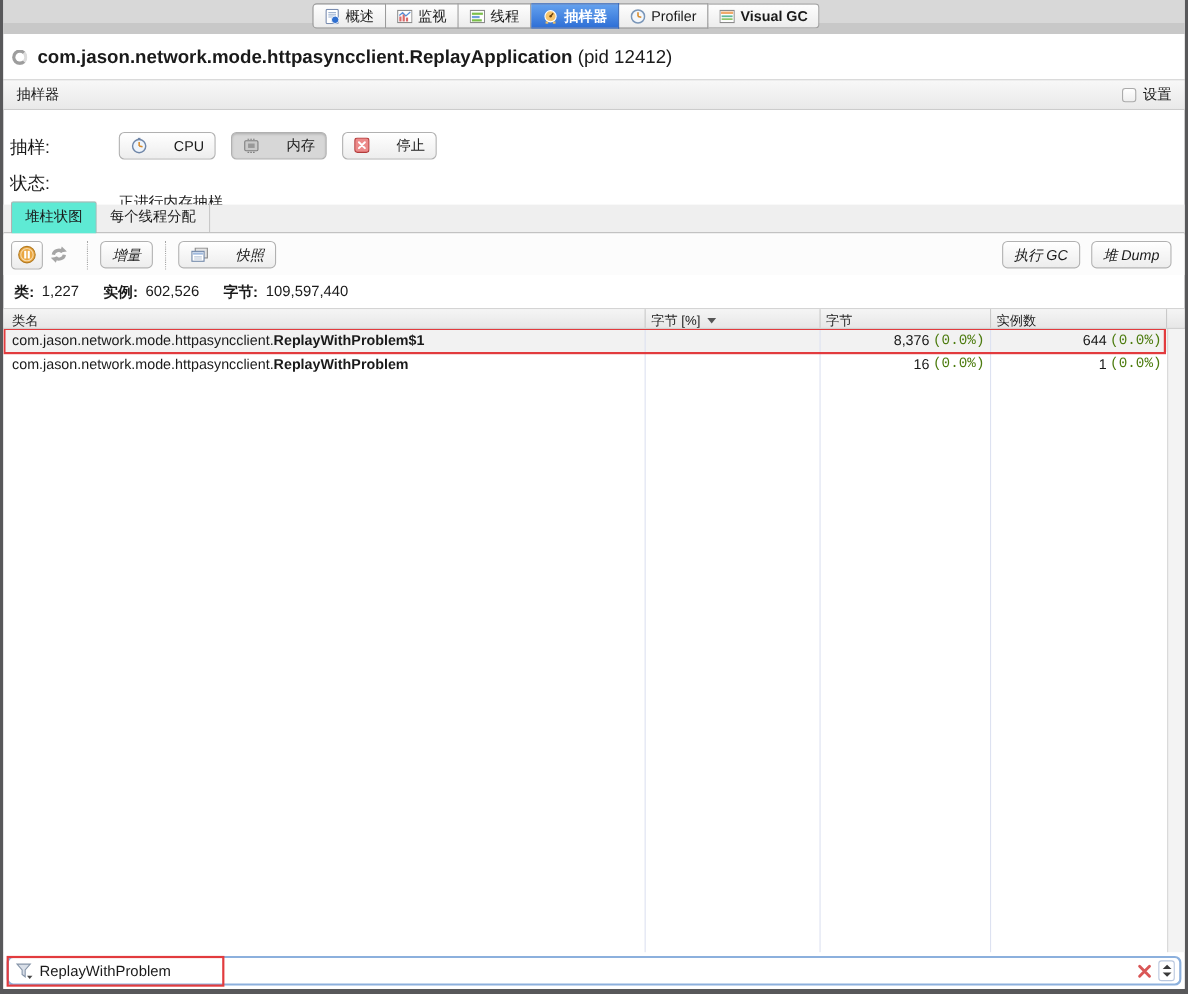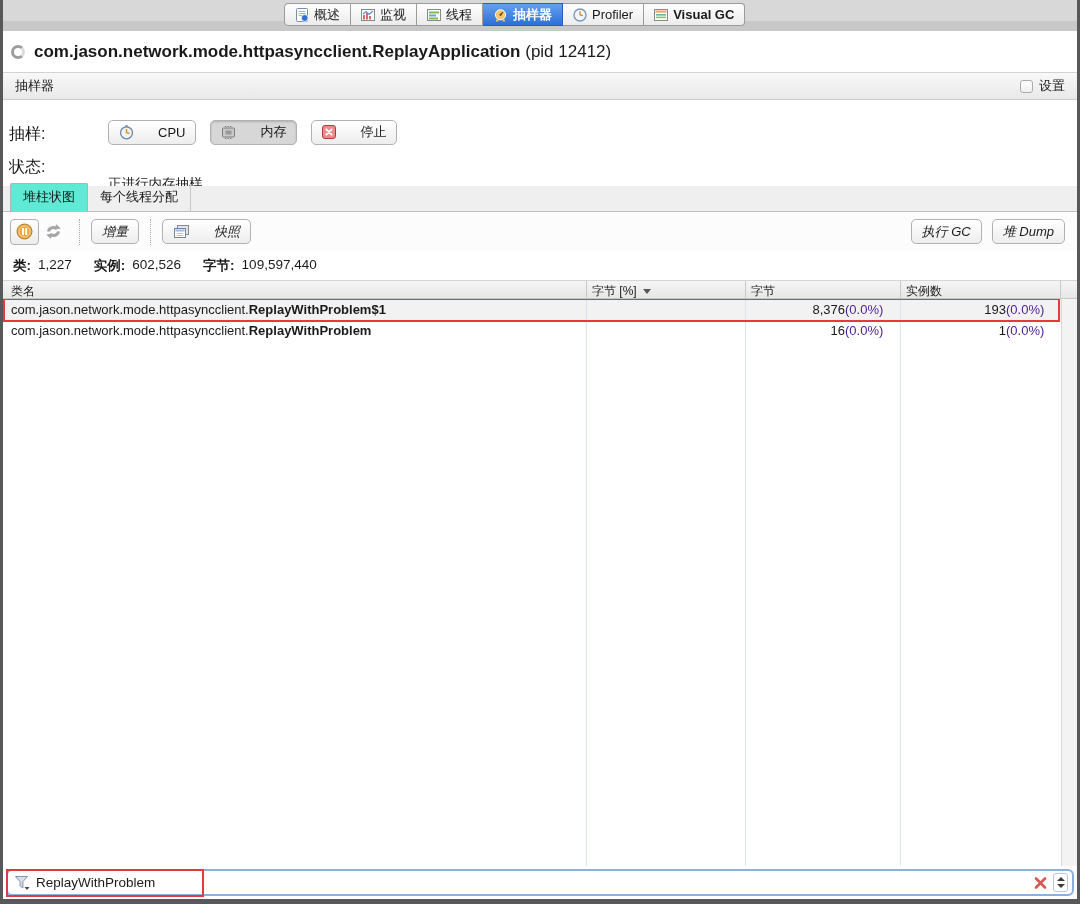--- a/index.html
+++ b/index.html
@@ -76,21 +76,21 @@
   .vline { position:absolute; top:0; bottom:0; width:1px; background:#dde2f1; }
   .gutter { position:absolute; top:0; bottom:0; right:0; width:16px; background:#f3f3f3; border-left:1px solid #d8d8d8; }
   .trow { display:flex; height:21px; align-items:center; font-size:13px; }
   .trow.striped { background:#f2f2f2; }
   .cell-name { width:583px; padding-left:8px; white-space:nowrap; overflow:hidden; }
   .cell-name b { font-weight:bold; }
   .cell-num { display:flex; justify-content:flex-end; align-items:center; padding-right:5px; }
   .cell-bpct { width:159px; }
   .cell-bytes { width:155px; }
   .cell-inst { width:161px; }
-  .pct { color:#4c1d95; width:50px; text-align:left; }
+  .pct { color:#4d7c0f; width:50px; text-align:right;font-family:Liberation Mono, monospace; }
   .annot { position:absolute; border:2px solid #e23b3e; z-index:6; pointer-events:none; }
   .annot-row { left:0; top:-1px; width:1057px; height:24px; }
   
   .filter-bar { position:absolute; left:0; right:0; bottom:0; height:33px; background:#fff;
     display:flex; align-items:center; padding:0 3px; }
   .filter-field { flex:1; height:27px; border:2px solid #8cb0dd; border-radius:6px; background:#fff;
     display:flex; align-items:center; gap:5px; padding:0 4px 0 6px; }
   .filter-field input { flex:1; border:none; outline:none; font-size:13.5px; font-family:inherit; color:#1a1a1a; background:transparent; }
   .stepper { width:15px; height:19px; border:1px solid #b9c7de; border-radius:3px; background:#fff;
     display:flex; flex-direction:column; align-items:center; justify-content:center; gap:3px; }
@@ -293,21 +293,21 @@
       <div class="gutter"></div>
 
       <div class="trow striped">
         <div class="cell-name"><span>com.jason.network.mode.httpasyncclient.</span><b>ReplayWithProblem$1</b></div>
         <div class="cell-num cell-bpct"></div>
         <div class="cell-num cell-bytes">
             <span>8,376</span>
             <span class="pct">(0.0%)</span>
           </div>
         <div class="cell-num cell-inst">
-            <span>193</span>
+            <span>644</span>
             <span class="pct">(0.0%)</span>
           </div>
       </div>
       <div class="trow">
         <div class="cell-name"><span>com.jason.network.mode.httpasyncclient.</span><b>ReplayWithProblem</b></div>
         <div class="cell-num cell-bpct"></div>
         <div class="cell-num cell-bytes">
             <span>16</span>
             <span class="pct">(0.0%)</span>
           </div>

